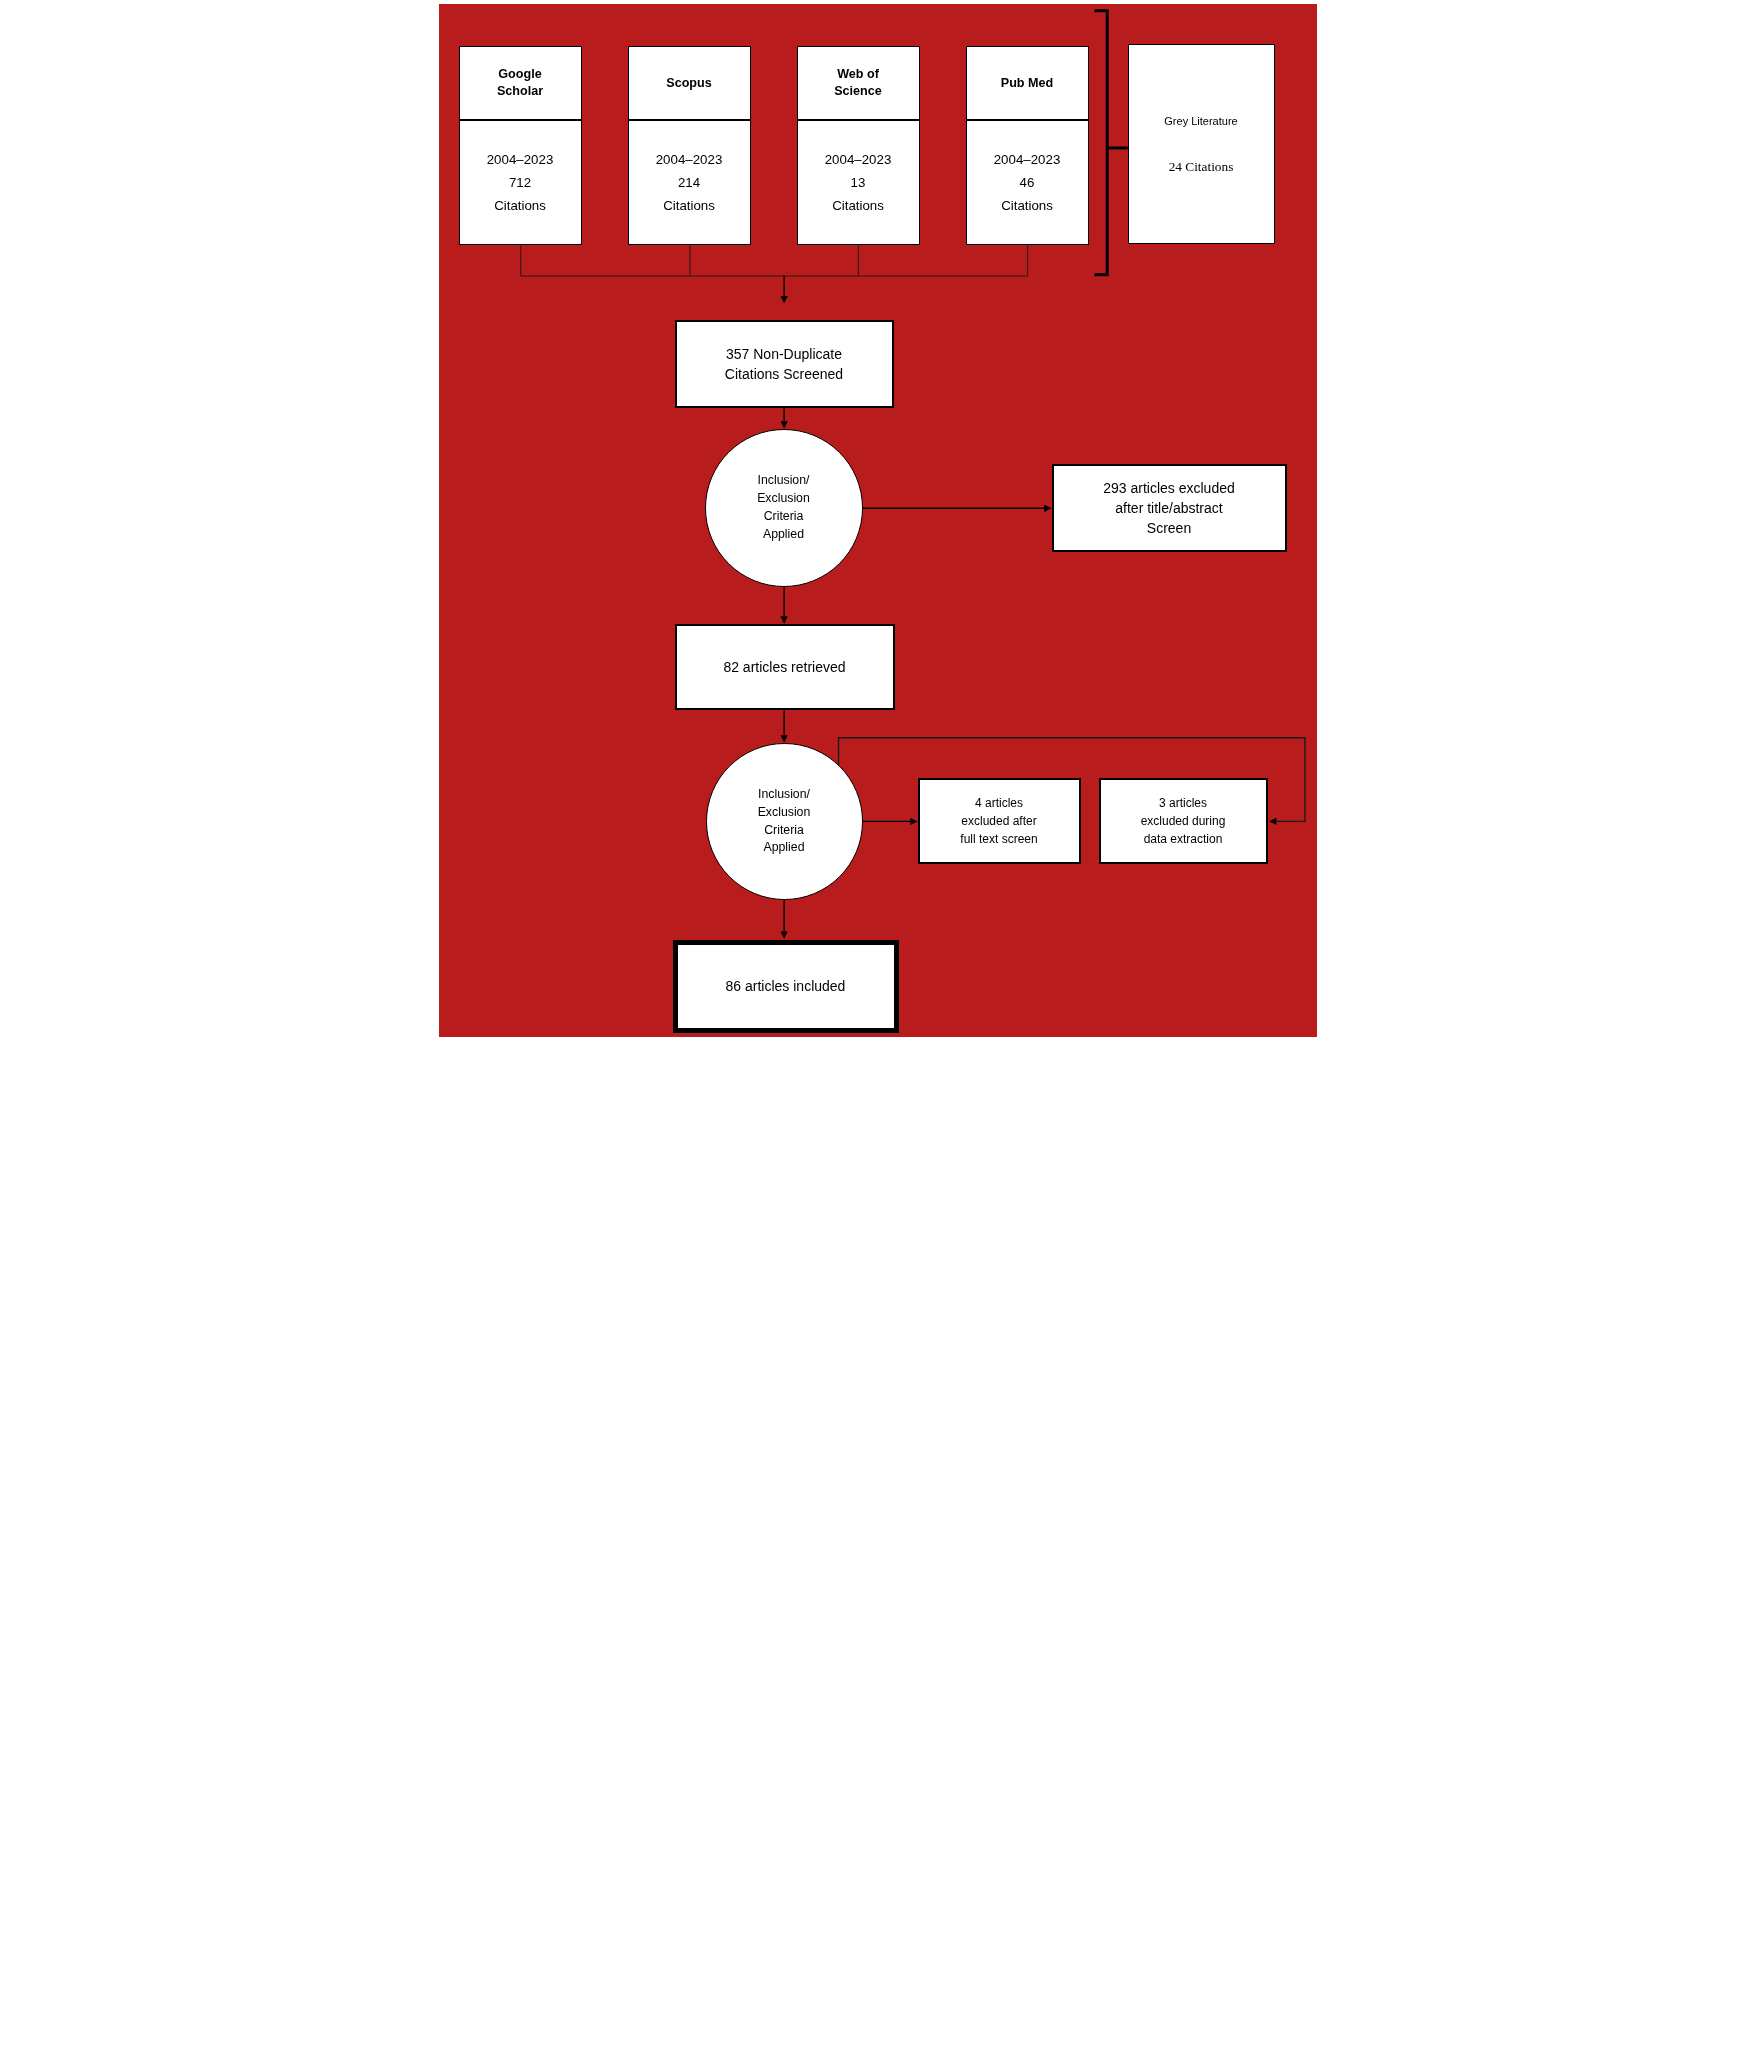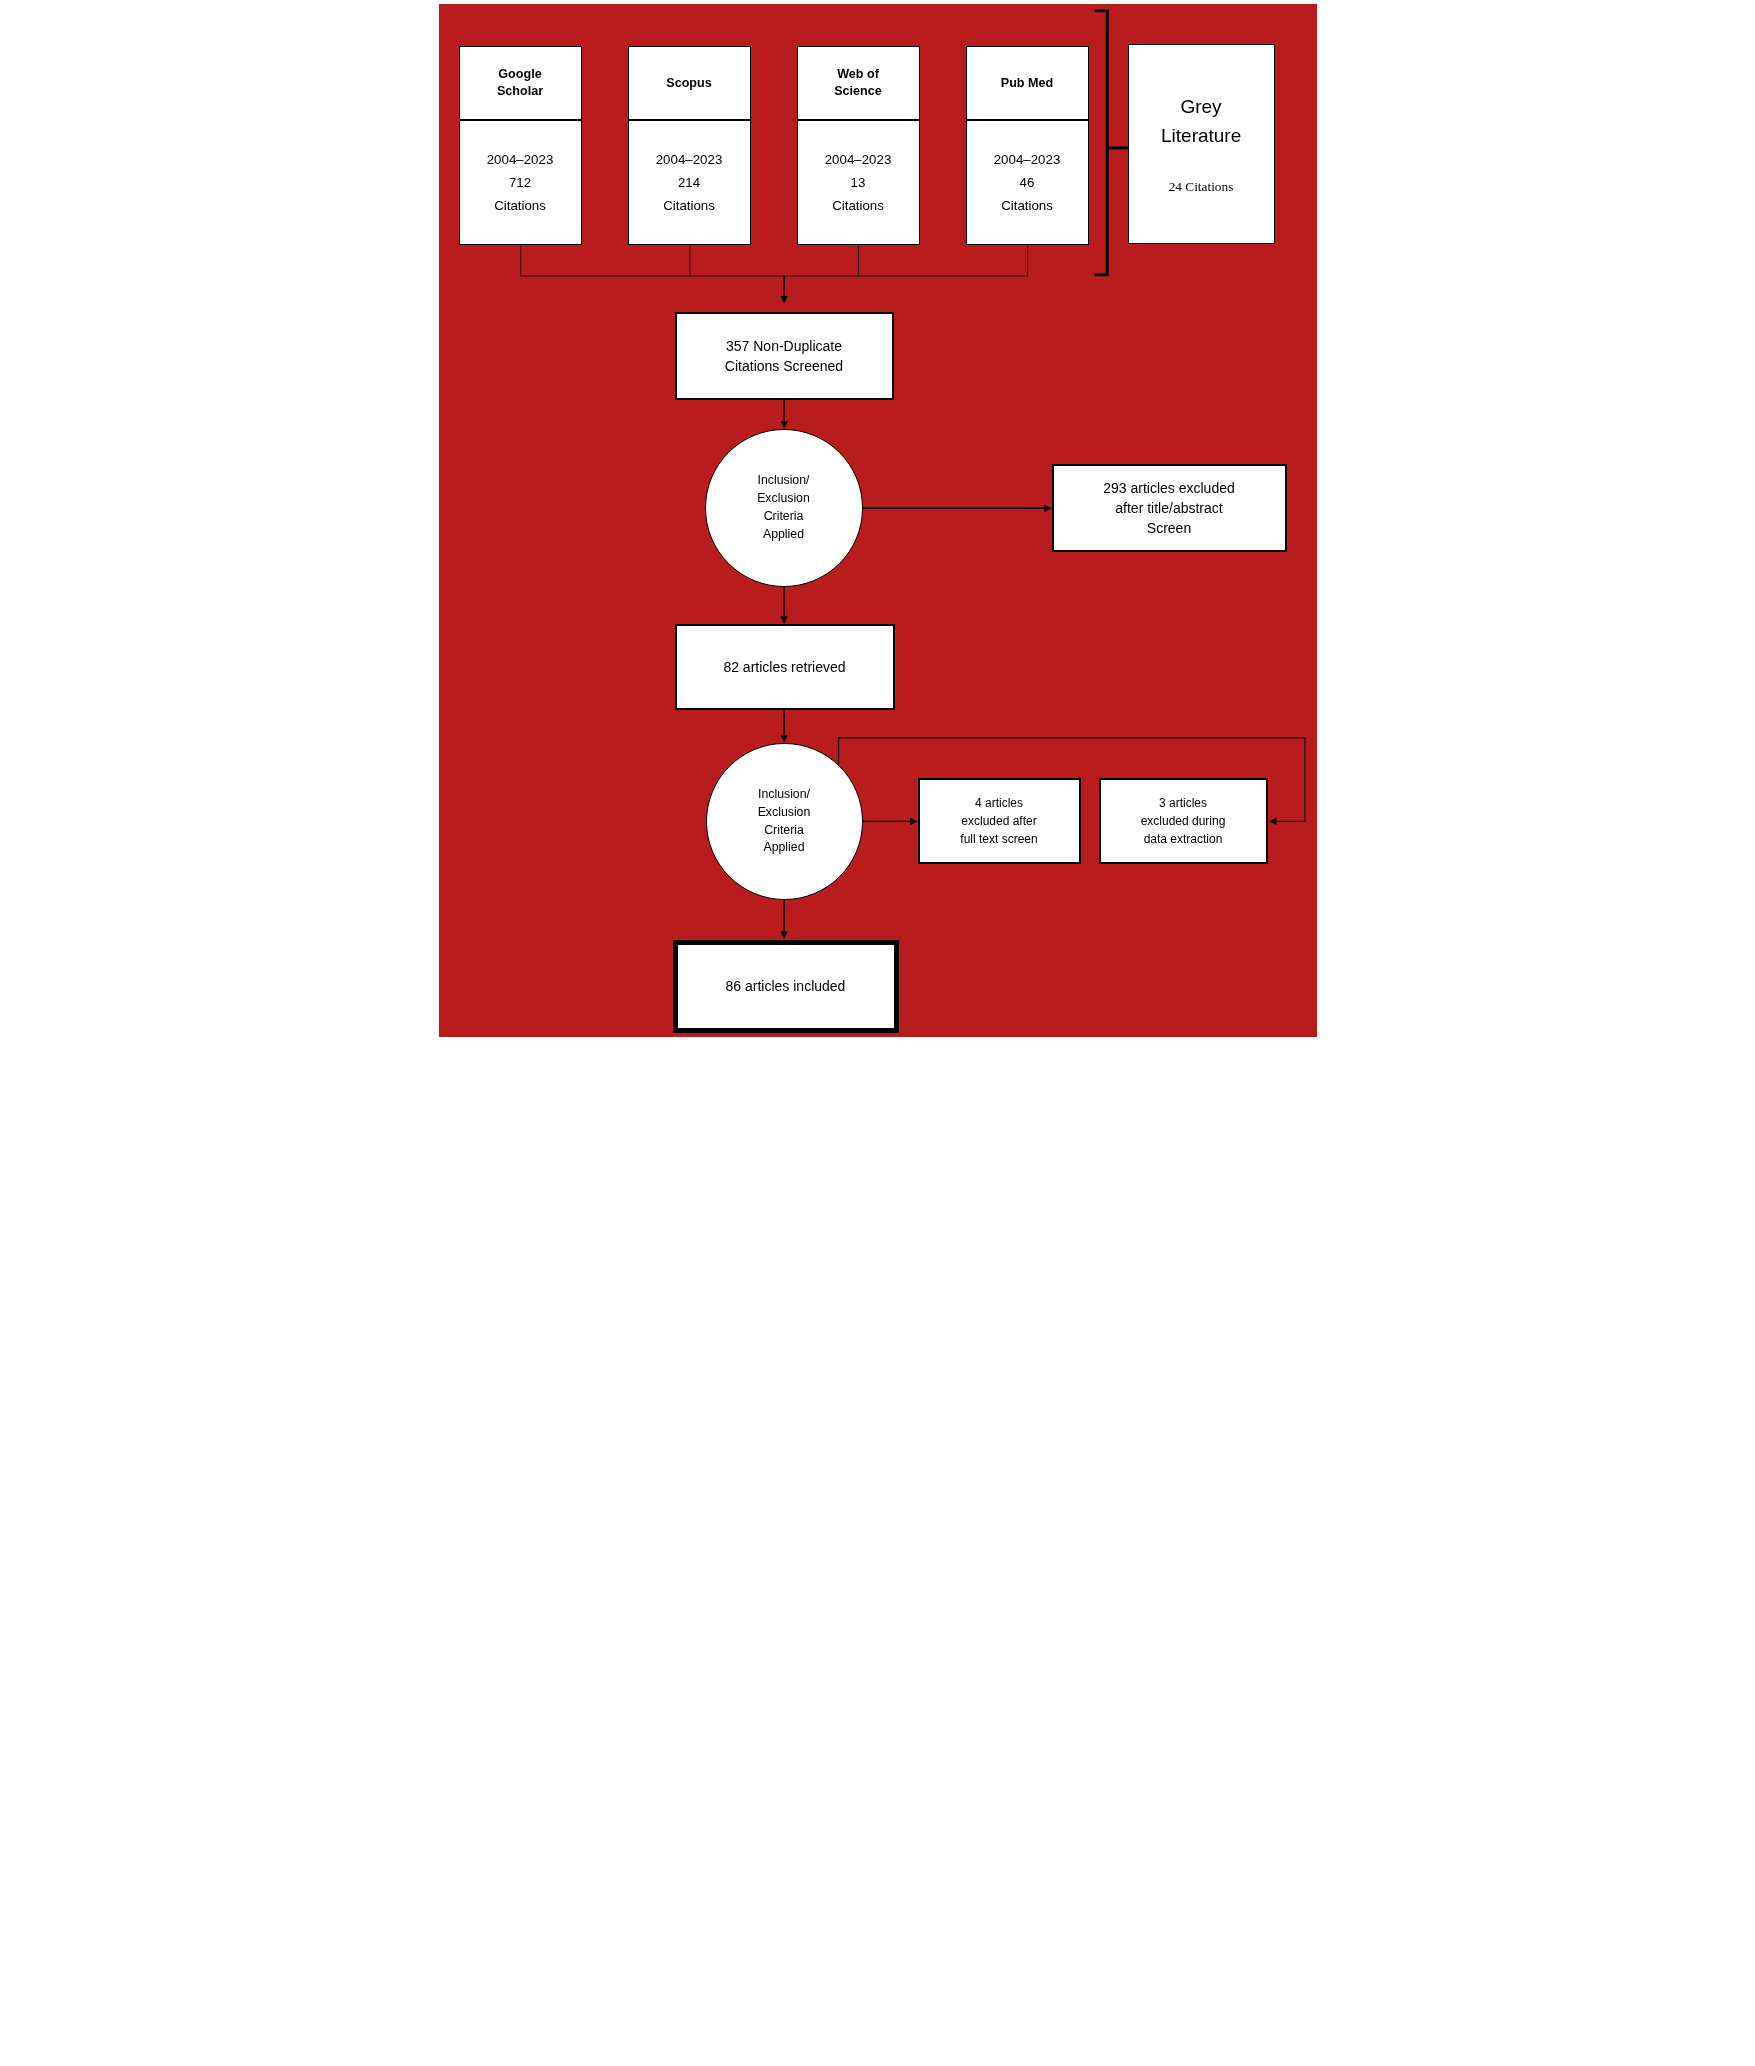--- a/index.html
+++ b/index.html
@@ -71,21 +71,21 @@
   .db-lines {
     font-size: 13.3px;
     line-height: 1.75;
   }
   .grey-box {
     left: 689px; top: 40px;
     width: 147px; height: 200px;
     border-width: 1.7px;
   }
   .grey-title {
-    font-size: 19px;
+    font-size: 11px;
     line-height: 1.5;
     max-width: 80px;
   }
   .grey-citations {
     font-size: 13.3px;
     margin-top: 29px;
     font-family: Liberation Serif, serif;
   }
   .step-box {
     border-width: 2px;
@@ -204,21 +204,21 @@
         <div>Citations</div>
       </div>
     </div>
   </div>
 
   <div class="box grey-box">
     <div class="grey-title">Grey Literature</div>
     <div class="grey-citations">24 Citations</div>
   </div>
 
-  <div class="box step-box pre" style="left:236px; top:308px; width:219px; height:88px">357 Non-Duplicate
+  <div class="box step-box pre" style="left:236px; top:316px; width:219px; height:88px">357 Non-Duplicate
 Citations Screened</div>
 
   <div class="circle pre" style="left:266px; top:425px; width:158px; height:158px">Inclusion/
 Exclusion
 Criteria
 Applied</div>
 
   <div class="box step-box pre" style="left:613px; top:460px; width:235px; height:88px">293 articles excluded
 after title/abstract
 Screen</div>

